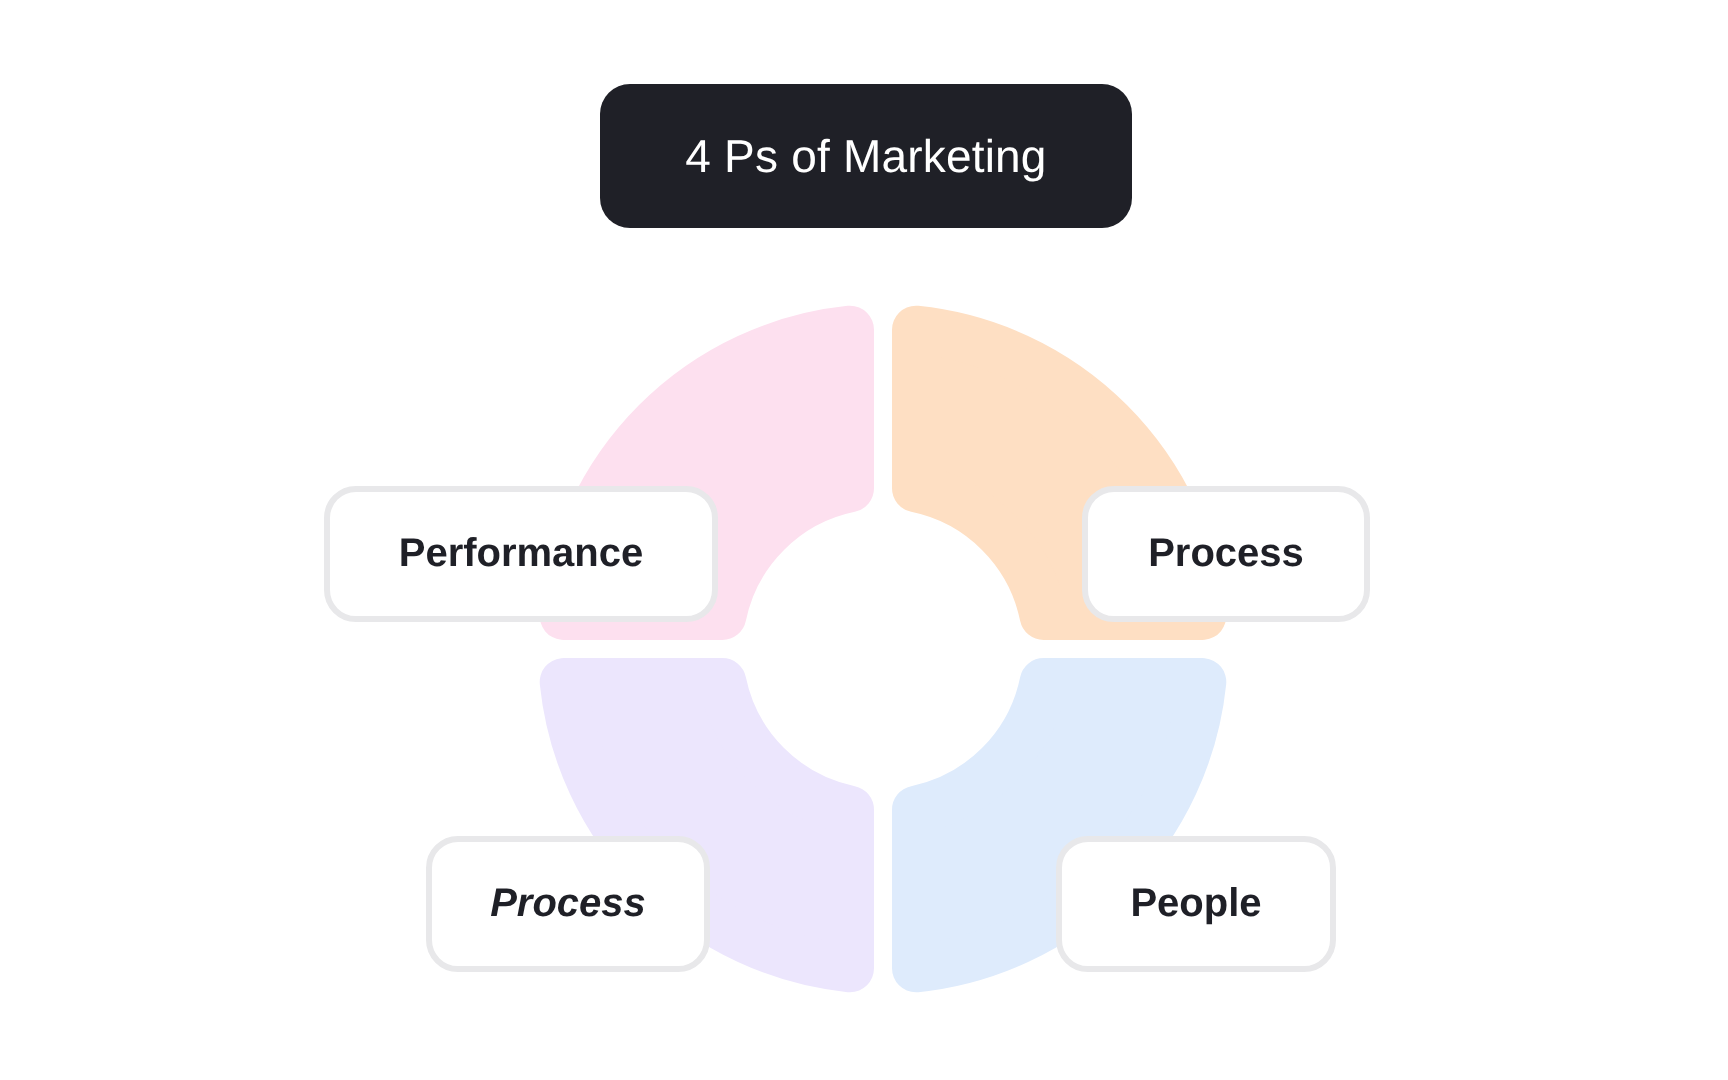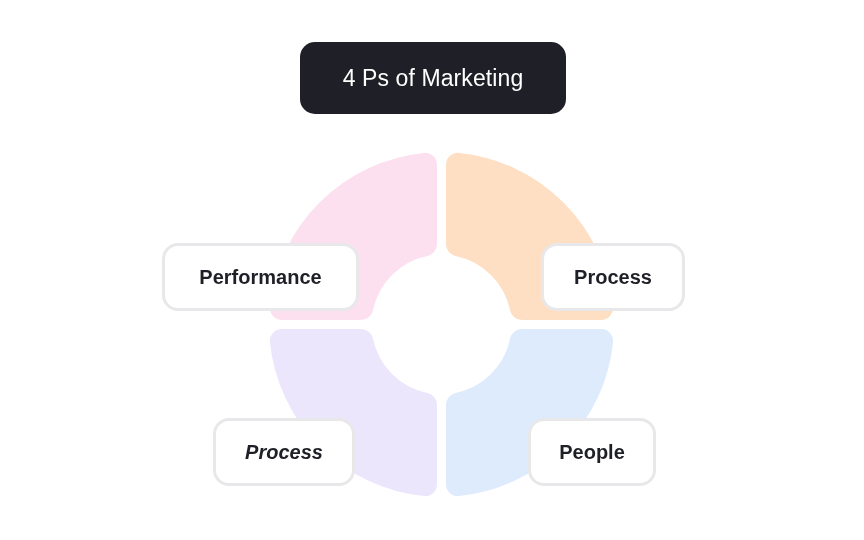--- a/index.html
+++ b/index.html
@@ -27,13 +27,13 @@
 <svg class="ring" width="864" height="540" viewBox="0 0 864 540">
   <path d="M 425 164.85 A 160.5 160.5 0 0 0 281.85 308 L 361.18 308 A 82 82 0 0 1 425 244.18 Z" fill="#fde0ef" stroke="#fde0ef" stroke-width="24" stroke-linejoin="round"></path>
   <path d="M 458 164.85 A 160.5 160.5 0 0 1 601.15 308 L 521.82 308 A 82 82 0 0 0 458 244.18 Z" fill="#fedfc3" stroke="#fedfc3" stroke-width="24" stroke-linejoin="round"></path>
   <path d="M 425 484.15 A 160.5 160.5 0 0 1 281.85 341 L 361.18 341 A 82 82 0 0 0 425 404.82 Z" fill="#ece6fd" stroke="#ece6fd" stroke-width="24" stroke-linejoin="round"></path>
   <path d="M 458 484.15 A 160.5 160.5 0 0 0 601.15 341 L 521.82 341 A 82 82 0 0 1 458 404.82 Z" fill="#deebfc" stroke="#deebfc" stroke-width="24" stroke-linejoin="round"></path>
 </svg>
 
 <div class="label" style="left:162px; top:203px; width:197px;">Performance</div>
 <div class="label" style="left:541px; top:203px; width:144px;">Process</div>
 <div class="label" style="left:213px; top:378px; width:142px;font-style:italic;">Process</div>
-<div class="label" style="left:528px; top:378px; width:128px;">People</div>
+<div class="label" style="left:528px; top:378px; width:140px;">People</div>
 
 </body></html>

